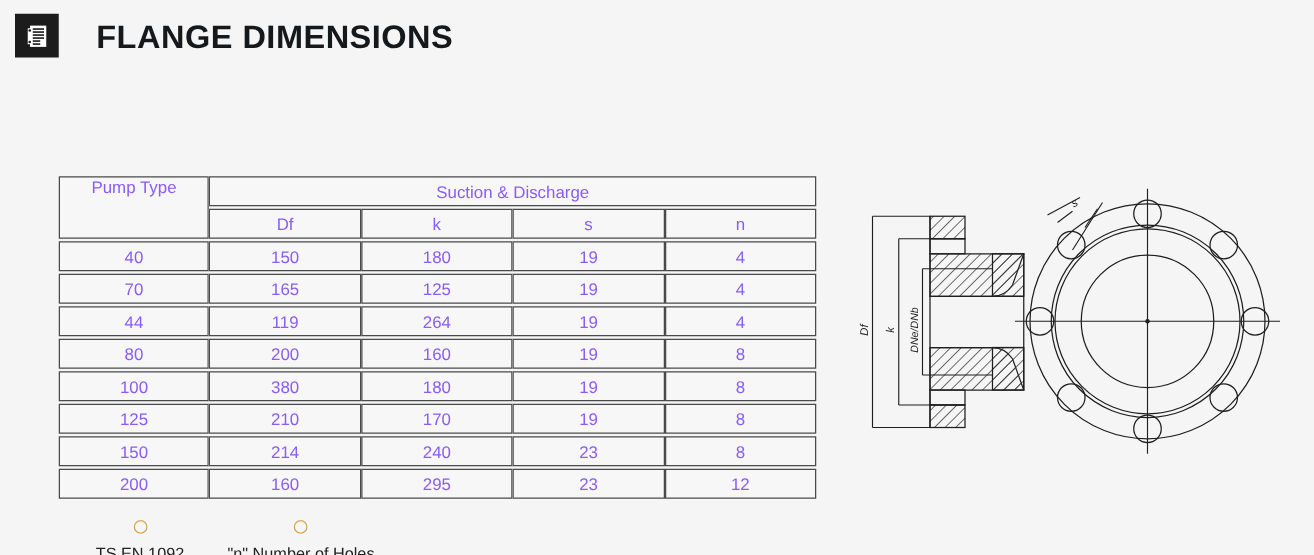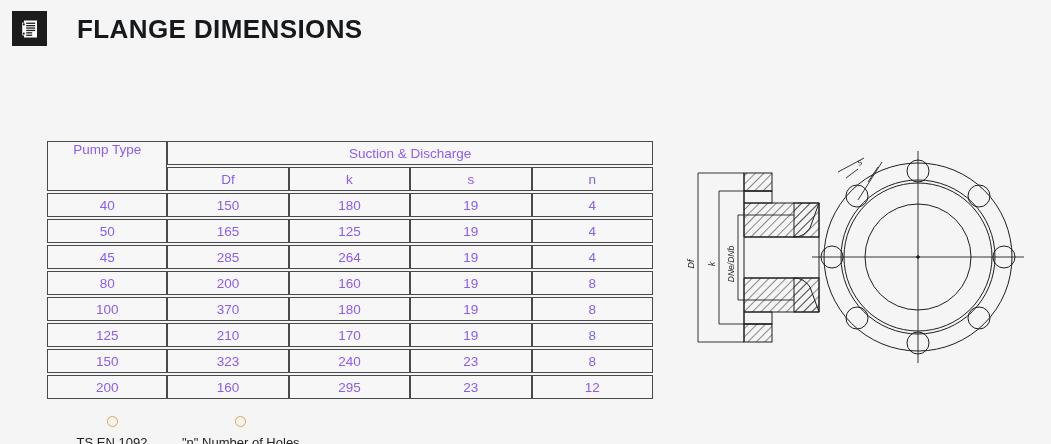--- a/index.html
+++ b/index.html
@@ -175,57 +175,57 @@
     </thead>
     <tbody>
       <tr class="first-data">
         <td class="data-cell">40</td>
         <td class="data-cell">150</td>
         <td class="data-cell">180</td>
         <td class="data-cell">19</td>
         <td class="data-cell">4</td>
       </tr>
       <tr>
-        <td class="data-cell">50</td>
+        <td class="data-cell">70</td>
         <td class="data-cell">165</td>
         <td class="data-cell">125</td>
         <td class="data-cell">19</td>
         <td class="data-cell">4</td>
       </tr>
       <tr>
-        <td class="data-cell">45</td>
-        <td class="data-cell">285</td>
+        <td class="data-cell">44</td>
+        <td class="data-cell">119</td>
         <td class="data-cell">264</td>
         <td class="data-cell">19</td>
         <td class="data-cell">4</td>
       </tr>
       <tr>
         <td class="data-cell">80</td>
         <td class="data-cell">200</td>
         <td class="data-cell">160</td>
         <td class="data-cell">19</td>
         <td class="data-cell">8</td>
       </tr>
       <tr>
         <td class="data-cell">100</td>
-        <td class="data-cell">370</td>
+        <td class="data-cell">380</td>
         <td class="data-cell">180</td>
         <td class="data-cell">19</td>
         <td class="data-cell">8</td>
       </tr>
       <tr>
         <td class="data-cell">125</td>
         <td class="data-cell">210</td>
         <td class="data-cell">170</td>
         <td class="data-cell">19</td>
         <td class="data-cell">8</td>
       </tr>
       <tr>
         <td class="data-cell">150</td>
-        <td class="data-cell">323</td>
+        <td class="data-cell">214</td>
         <td class="data-cell">240</td>
         <td class="data-cell">23</td>
         <td class="data-cell">8</td>
       </tr>
       <tr>
         <td class="data-cell">200</td>
         <td class="data-cell">160</td>
         <td class="data-cell">295</td>
         <td class="data-cell">23</td>
         <td class="data-cell">12</td>

